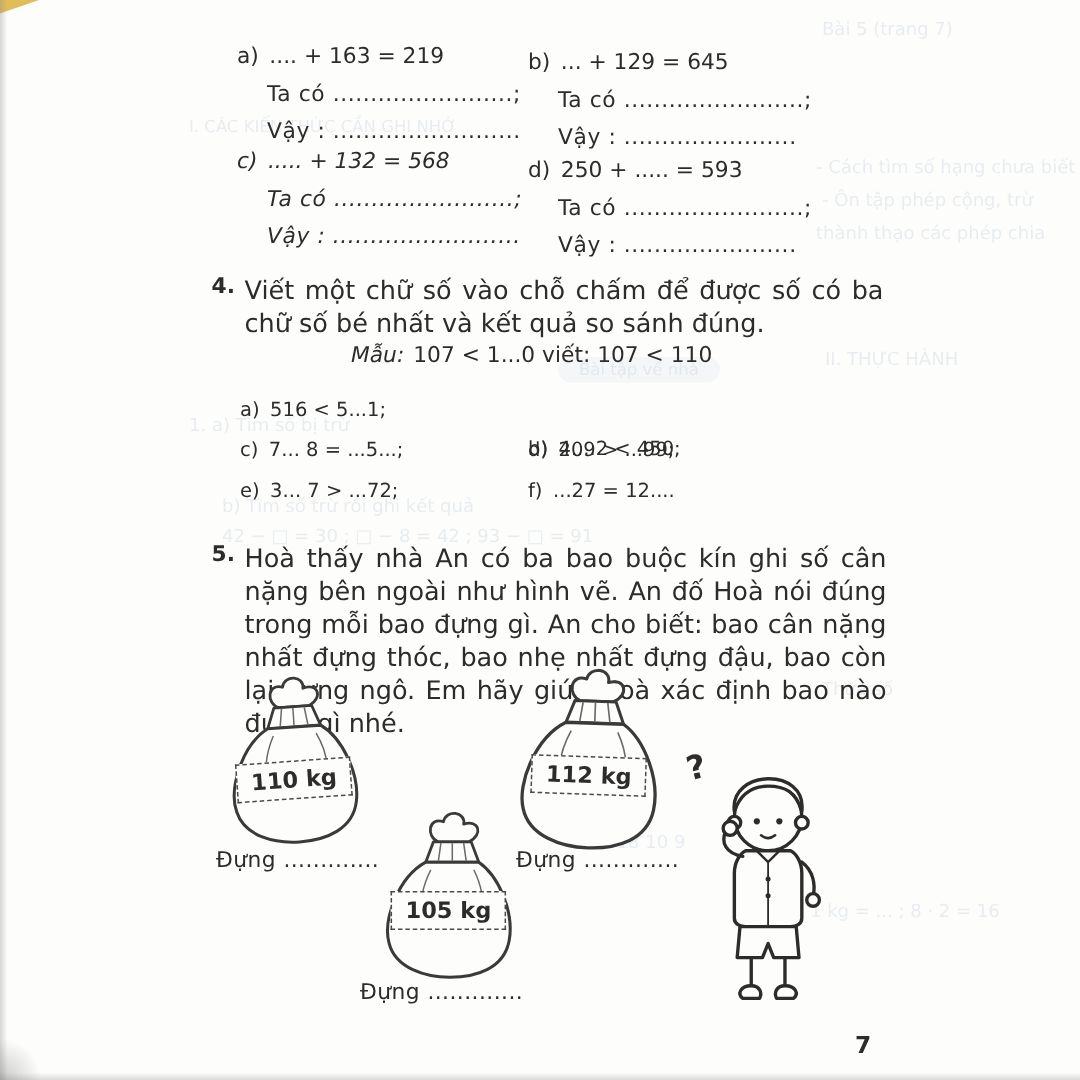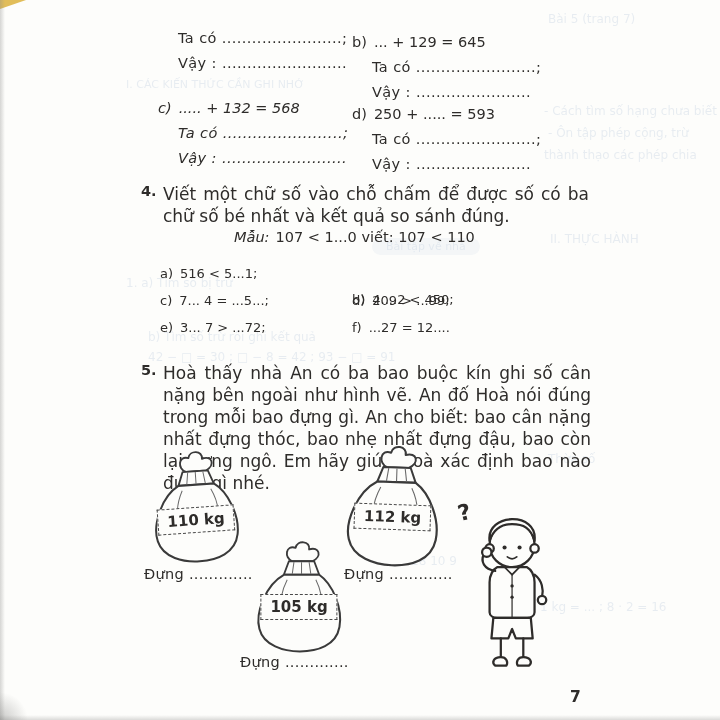--- a/index.html
+++ b/index.html
@@ -55,20 +55,21 @@
     <div class="frag" style="left:126px;top:276px;">1. a) Tìm số bị trừ</div>
     <div class="frag" style="left:148px;top:330px;">b) Tìm số trừ rồi ghi kết quả</div>
     <div class="frag" style="left:148px;top:350px;">42 − □ = 30 ;  □ − 8 = 42 ;  93 − □ = 91</div>
     <div class="frag" style="left:548px;top:452px;">Thừa số</div>
     <div class="frag" style="left:392px;top:554px;">12   18   10   9</div>
     <div class="frag" style="left:540px;top:600px;">1 kg = ... ; 8 · 2 = 16</div>
   </div>
 
   <section>
     <div class="fill-block" style="left:158px;top:26px;">
+      <div><span class="lbl">a)</span><span>.... + 163 = 219</span></div>
       <div class="dot-line">Ta có ........................;</div>
       <div class="dot-line">Vậy : .........................</div>
     </div>
     <div class="fill-block" style="left:352px;top:30px;">
       <div><span class="lbl">b)</span><span>... + 129 = 645</span></div>
       <div class="dot-line">Ta có ........................;</div>
       <div class="dot-line">Vậy : .......................</div>
     </div>
     <div class="fill-block" style="left:158px;top:96px;font-style:italic;">
       <div><span class="lbl">c)</span><span>..... + 132 = 568</span></div>
@@ -82,21 +83,21 @@
     </div>
   </section>
 
   <section>
     <span class="exnum" style="left:141px;top:183px;">4.</span>
     <p class="para" style="left:163px;top:183px;width:426px;">Viết một chữ số vào chỗ chấm để được số có ba chữ số bé nhất và kết quả so sánh đúng.</p>
     <p class="sample" style="left:186px;top:229px;margin-left:48px;"><em>Mẫu:</em><span>107 &lt; 1...0 viết: 107 &lt; 110</span></p>
 
     <div class="item" style="left:160px;top:266px;"><span class="ilbl">a)</span><span>516 &lt; 5...1;</span></div>
     <div class="item" style="left:352px;top:280px;margin-top:12px;"><span class="ilbl">b)</span><span>4....2 &lt; 450;</span></div>
-    <div class="item" style="left:160px;top:293px;"><span class="ilbl">c)</span><span>7... 4 = ...5...;</span></div>
+    <div class="item" style="left:160px;top:293px;"><span class="ilbl">c)</span><span>7... 8 = ...5...;</span></div>
     <div class="item" style="left:352px;top:293px;"><span class="ilbl">d)</span><span>209 &gt; ...99;</span></div>
     <div class="item" style="left:160px;top:320px;"><span class="ilbl">e)</span><span>3... 7 &gt; ...72;</span></div>
     <div class="item" style="left:352px;top:320px;"><span class="ilbl">f)</span><span>...27 = 12....</span></div>
   </section>
 
   <section>
     <span class="exnum" style="left:141px;top:362px;">5.</span>
     <p class="para" style="left:163px;top:362px;width:428px;">Hoà thấy nhà An có ba bao buộc kín ghi số cân nặng bên ngoài như hình vẽ. An đố Hoà nói đúng trong mỗi bao đựng gì. An cho biết: bao cân nặng nhất đựng thóc, bao nhẹ nhất đựng đậu, bao còn lại đựng ngô. Em hãy giúp Hoà xác định bao nào đựng gì nhé.</p>
 
     <div class="bag" style="left:136px;top:446px;width:118px;height:118px;transform:rotate(-4deg);">

